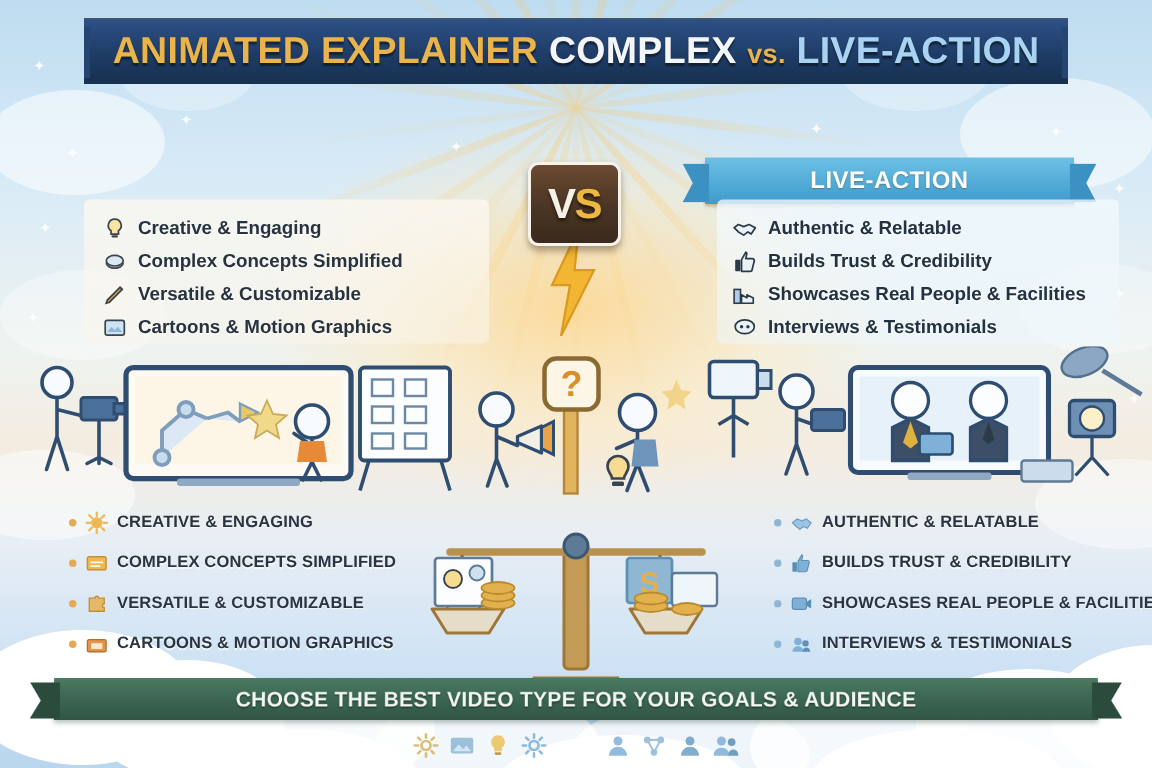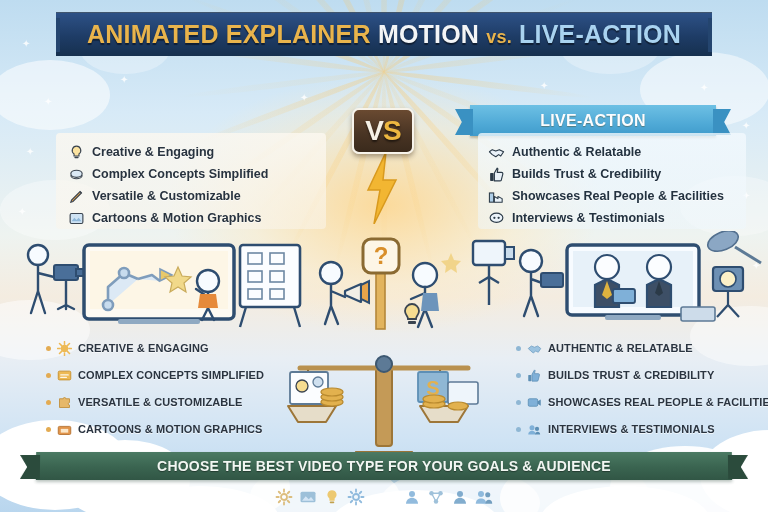--- a/index.html
+++ b/index.html
@@ -69,21 +69,21 @@
     text-shadow:0 1px 1px rgba(90,60,10,.4); }
   .ribbon-left  .rb-text{ color:#fdf4e3; }
   .ribbon-right .rb-text{ color:#fbfdff; }
   .side-ribbon::before,.side-ribbon::after{ content:""; position:absolute; top:4px; width:18px; height:26px; }
   .ribbon-left::before { left:-15px; background:#c97c22; clip-path:polygon(0 0,100% 0,100% 100%,0 100%,38% 50%); }
   .ribbon-left::after  { right:-15px; background:#c97c22; clip-path:polygon(0 0,100% 0,62% 50%,100% 100%,0 100%); }
   .ribbon-right::before{ left:-15px; background:#3a91c2; clip-path:polygon(0 0,100% 0,100% 100%,0 100%,38% 50%); }
   .ribbon-right::after { right:-15px; background:#3a91c2; clip-path:polygon(0 0,100% 0,62% 50%,100% 100%,0 100%); }
   
   .vs-badge {
-    position:absolute; left:352px; top:108px; width:62px; height:46px;
+    position:absolute; left:352px; top:108px; width:62px; height:56px;
     background:linear-gradient(180deg,#6a4a31 0%,#4a3524 55%,#3a2a1c 100%);
     border-radius:7px; border:2px solid #f7f3ea;
     display:flex; align-items:center; justify-content:center;
     box-shadow:0 3px 5px rgba(60,40,20,.4);
     z-index:6;
   }
   .vs-badge .vs-text { font-size:28px; font-weight:bold; letter-spacing:-1px;
     text-shadow:0 2px 2px rgba(0,0,0,.5); }
   .vs-v { color:#f6f1e6; } .vs-s { color:#edb740; }
   .bolt {
@@ -217,21 +217,21 @@
       <div class="sparkle" style="left: 600px; top: 468px;">✦</div>
       <div class="sparkle" style="left: 40px; top: 468px;">✦</div>
       <div class="sparkle" style="left: 716px; top: 446px;">✦</div>
       <div class="sparkle" style="left: 96px; top: 20px;">✦</div>
       <div class="sparkle" style="left: 660px; top: 14px;">✦</div>
     </div>
 
   <div class="title-banner">
     <div class="title-text">
       <span class="t-amber">ANIMATED EXPLAINER</span>
-      <span class="t-white">MOTION</span>
+      <span class="t-white">COMPLEX</span>
       <span class="t-amber" style="font-size:18px">vs.</span>
       <span class="t-blue">LIVE-ACTION</span>
     </div>
   </div>
 
 
   <div class="panel panel-l"></div>
   <div class="panel panel-r"></div>
 
   <div class="side-ribbon ribbon-right">

